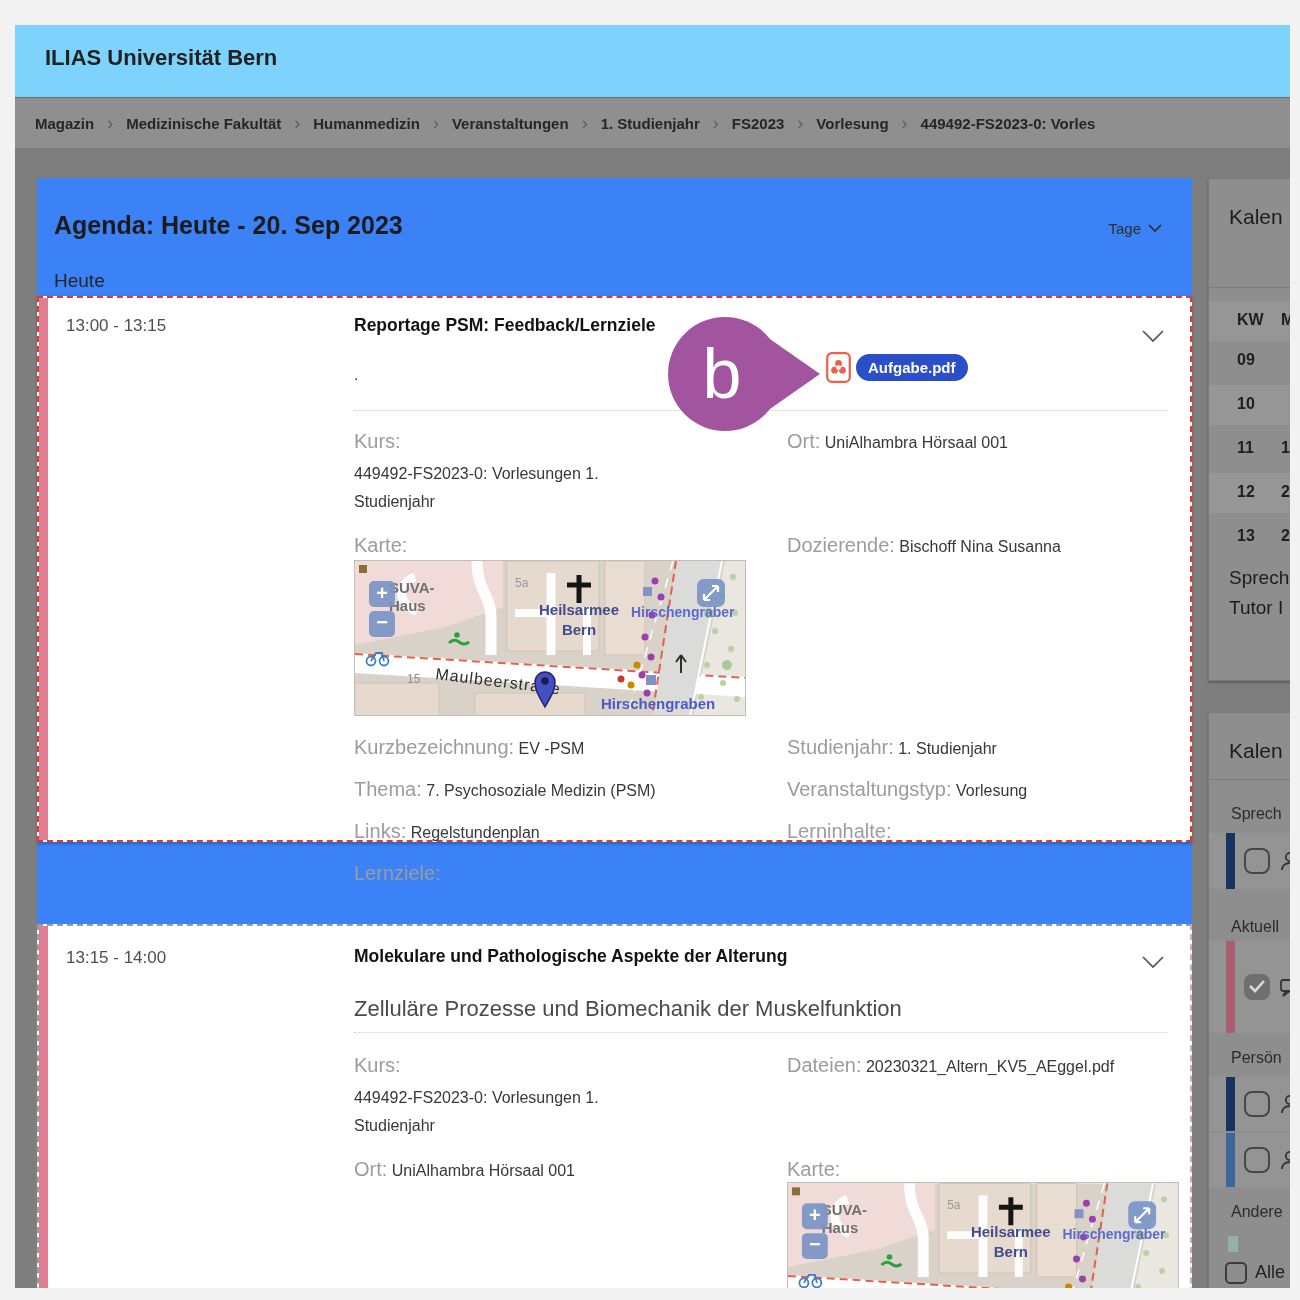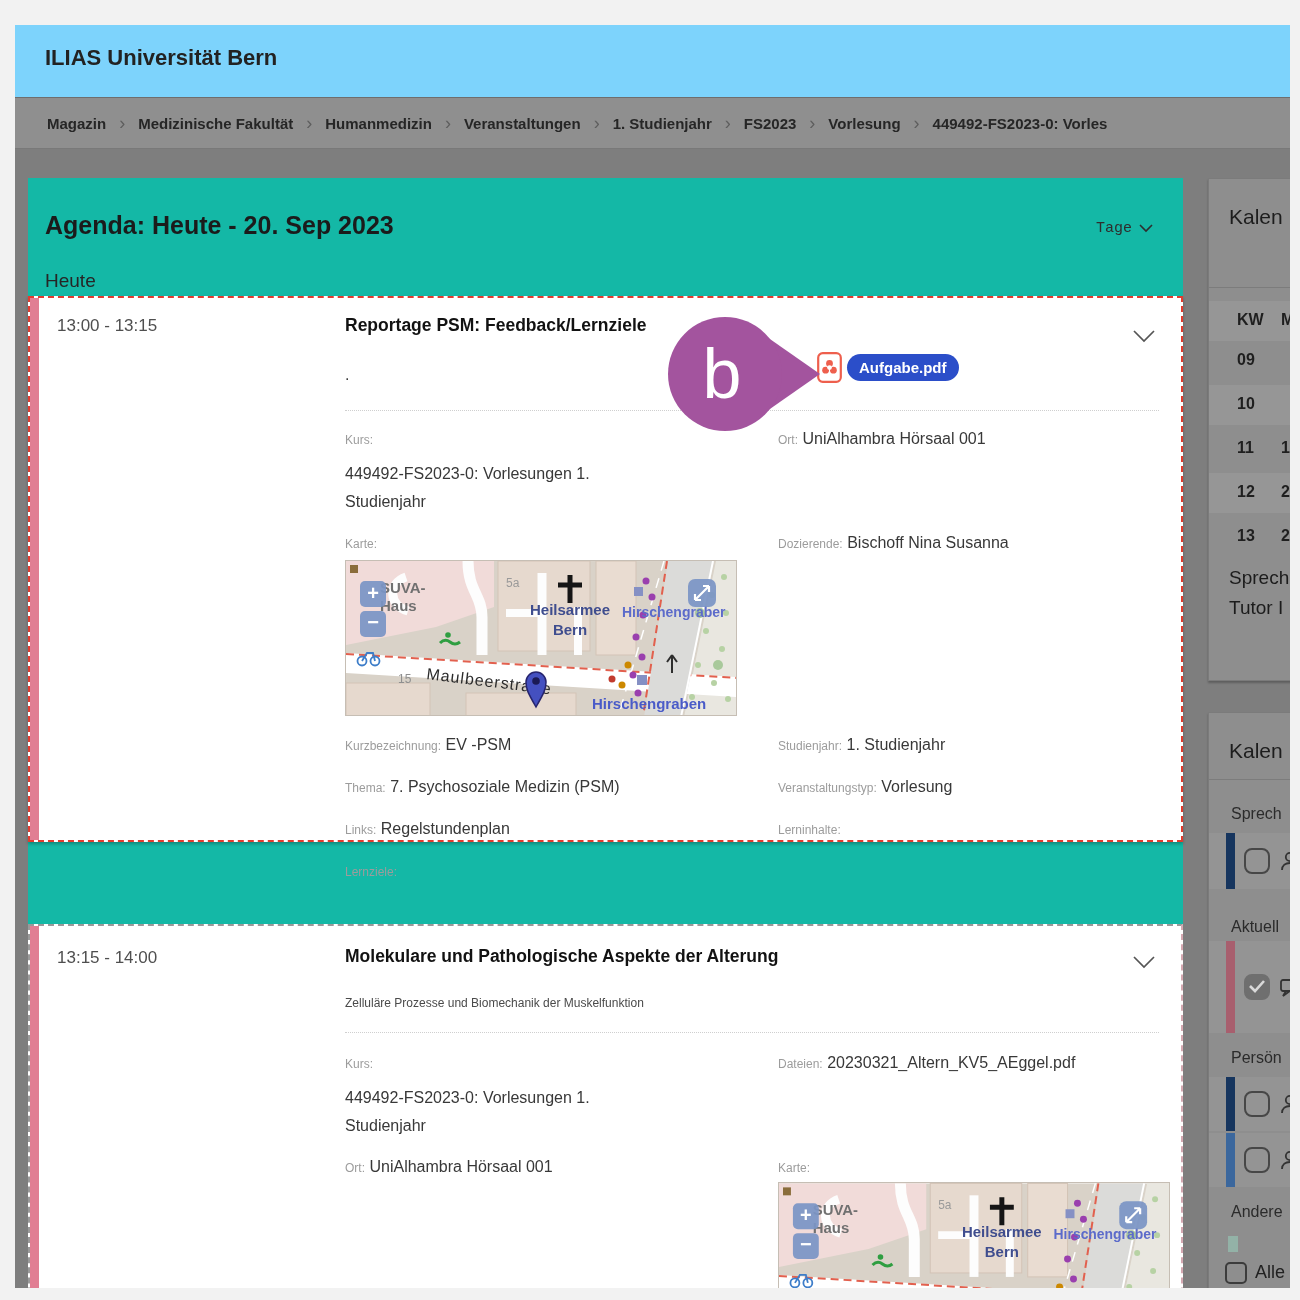--- a/index.html
+++ b/index.html
@@ -14,40 +14,40 @@
   .stage {
     position:absolute; left:15px; top:25px; right:10px; bottom:12px;
     background:#7e7e7e; overflow:hidden;
   }
   
   .topbar { position:absolute; left:0; top:0; right:0; height:72px; background:#7dd3fc; }
   .topbar-title { position:absolute; left:30px; top:20px; font-size:22px; font-weight:700; color:#222; }
   .breadcrumbbar {
     position:absolute; left:0; top:72px; right:0; height:52px; background:#8f8f8f;
     border-top:1px solid #6e6e6e; border-bottom:1px solid #797979;
-    display:flex; align-items:center; padding-left:32px; white-space:nowrap; overflow:hidden;
+    display:flex; align-items:center; padding-left:20px; white-space:nowrap; overflow:hidden;
   }
   .crumb { font-size:15px; font-weight:700; color:#262626; }
   .crumb-sep { font-size:18px; color:#5e5e5e; margin:0 13px; font-weight:400; }
   
-  .agenda-panel { position:absolute; left:13px; top:153px; width:1155px; bottom:0; background:#14b8a6; }
+  .agenda-panel { position:absolute; left:22px; top:153px; width:1155px; bottom:0; background:#3b82f6; }
   .agenda-title { position:absolute; left:17px; top:33px; font-size:25px; font-weight:700; color:#1b1b1b; }
-  .view-dd { position:absolute; right:30px; top:42px; font-size:15px; color:#2e2e2e; display:flex; align-items:center; gap:7px; cursor:pointer;font-family:Liberation Mono, monospace; }
+  .view-dd { position:absolute; right:30px; top:42px; font-size:15px; color:#2e2e2e; display:flex; align-items:center; gap:7px; cursor:pointer; }
   .day-label { position:absolute; left:17px; top:92px; font-size:19px; color:#262626; }
   
   .card { position:absolute; left:0; width:1155px; background:#fff; }
   .card1 { top:118px; height:546px; border:2px dashed #e23b2e; box-shadow:0 2px 3px rgba(0,0,0,.25); }
   .card2 { top:746px; height:420px; border:2px dashed #9a9a9a; border-right-color:#d4a8b1; }
   .stripe { position:absolute; left:0; top:0; bottom:0; width:9px; background:#e17e93; }
   .ev-time { position:absolute; left:27px; top:18px; font-size:17px; color:#4f4f4f; }
   .ev-title { position:absolute; left:315px; top:17px; font-size:17.5px; font-weight:600; color:#121212; max-width:720px; white-space:nowrap; overflow:hidden; }
-  .ev-sub { position:absolute; left:315px; font-size:12px; color:#4a4a4a; }
+  .ev-sub { position:absolute; left:315px; font-size:22px; color:#4a4a4a; }
   .chev { position:absolute; left:1103px; }
   .dotted { position:absolute; left:315px; right:22px; border-top:1px dotted #cfcfcf; }
-  .lbl { color:#9c9c9c; font-size:12px;margin-top:45px; }
+  .lbl { color:#9c9c9c; font-size:20px;margin-top:45px; }
   .val { color:#383838; font-size:16px; }
   .row { position:absolute; font-size:16px; white-space:nowrap; }
   .colL { left:315px; } .colR { left:748px; }
   .kurs-val { position:absolute; left:315px; width:345px; font-size:16px; color:#383838; line-height:28px; }
   
   .attach { position:absolute; left:787px; top:54px; display:flex; align-items:center; gap:5px; }
   .pdfbadge { width:25px; height:31px; }
   .pill {
     height:27px; border-radius:14px; background:#2b4ec9; color:#fff;
     font-size:15px; font-weight:700; display:flex; align-items:center; padding:0 12px;

